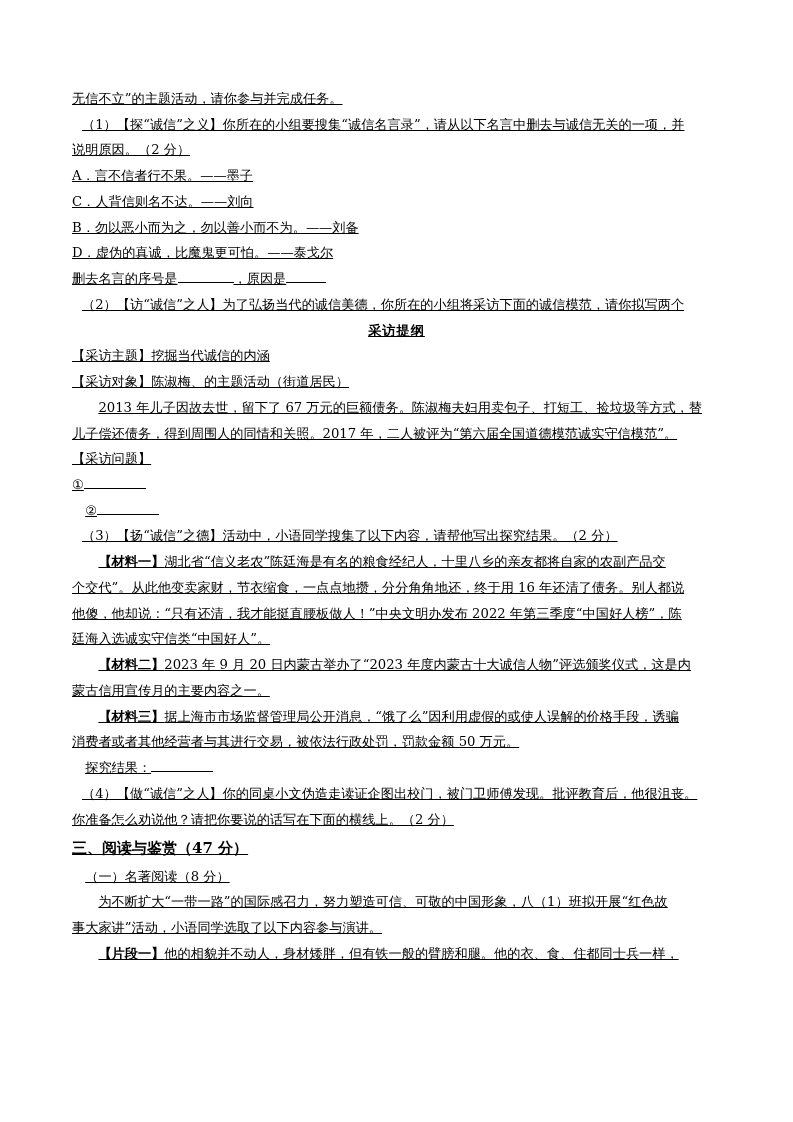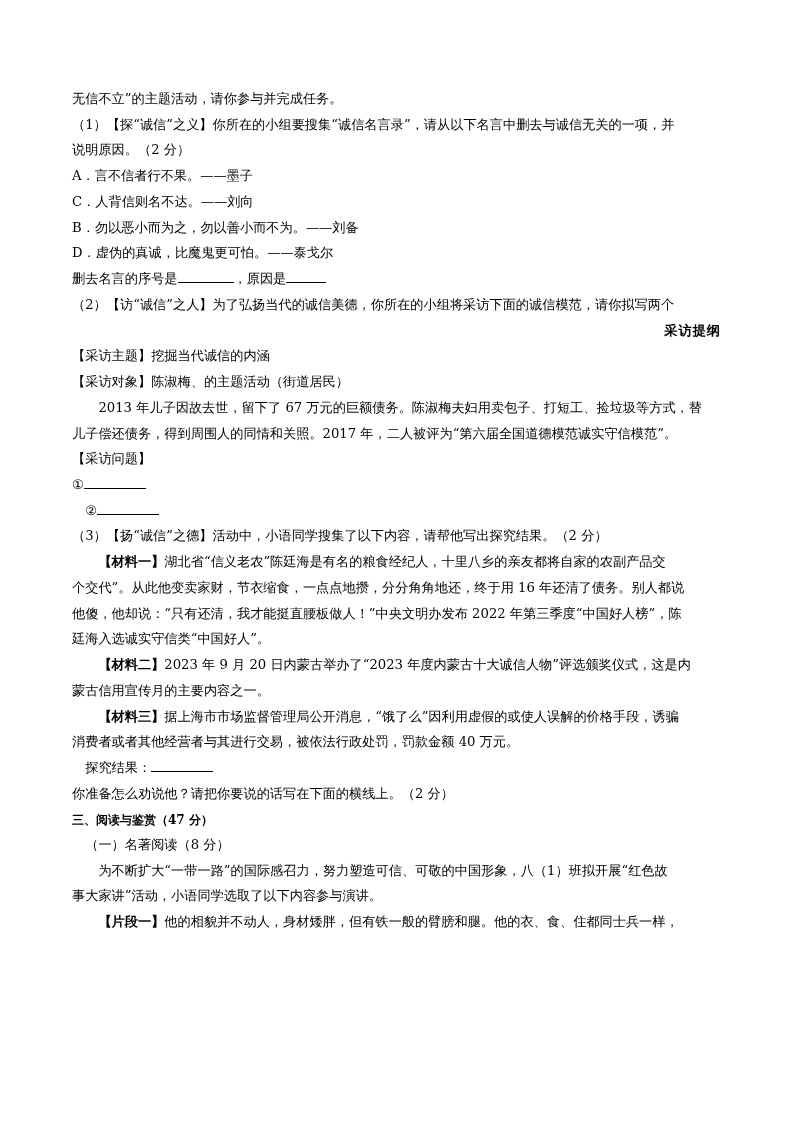--- a/index.html
+++ b/index.html
@@ -15,52 +15,53 @@
     position: relative;
     overflow: hidden;
   }
   .page {
     position: absolute;
     left: 0; top: 0;
     width: 793px;
     height: 1122px;
     box-sizing: border-box;
     padding: 86px 72px 40px 72px;
+    text-decoration: underline;
   }
   .doc {
     font-size: 13.2px;
     line-height: 1.95;
     text-align: justify;
   }
   p {
     margin: 0;
     padding: 0;
   }
-  .indent1 { text-indent: 0; }
+  .indent1 { text-indent: 0; margin-left: 10px; }
   .ind-1em { text-indent: 1em; }
   .ind-2em { text-indent: 2em; }
   .center {
-    text-align: right;
+    text-align: center;
     font-weight: bold;
     letter-spacing: 1px;
   }
   .bold { font-weight: bold; margin-top: 20px; }
   .blank {
     display: inline-block;
     border-bottom: 1px solid #000;
     min-width: 46px;
     vertical-align: baseline;
   }
   .blank-sm { min-width: 40px; }
   .blank-md { min-width: 56px; }
   .blank-lg { min-width: 62px; }
   .opt { text-indent: 0; }
   .sec-title {
     font-weight: bold;
-    font-size: 12px;
+    font-size: 15px;
     margin-top: 2px;
   }
 </style>
 </head>
 <body>
 
 <div class="page">
   <div class="doc">
 
     <p>无信不立”的主题活动，请你参与并完成任务。</p>
@@ -93,24 +94,25 @@
 
     <p class="ind-2em"><span class="bold">【材料一】</span><span>湖北省“信义老农”陈廷海是有名的粮食经纪人，十里八乡的亲友都将自家的农副产品交</span></p>
     <p>个交代”。从此他变卖家财，节衣缩食，一点点地攒，分分角角地还，终于用 16 年还清了债务。别人都说</p>
     <p>他傻，他却说：“只有还清，我才能挺直腰板做人！”中央文明办发布 2022 年第三季度“中国好人榜”，陈</p>
     <p>廷海入选诚实守信类“中国好人”。</p>
 
     <p class="ind-2em"><span class="bold">【材料二】</span><span>2023 年 9 月 20 日内蒙古举办了“2023 年度内蒙古十大诚信人物”评选颁奖仪式，这是内</span></p>
     <p>蒙古信用宣传月的主要内容之一。</p>
 
     <p class="ind-2em"><span class="bold">【材料三】</span><span>据上海市市场监督管理局公开消息，“饿了么”因利用虚假的或使人误解的价格手段，诱骗</span></p>
-    <p>消费者或者其他经营者与其进行交易，被依法行政处罚，罚款金额 40 万元。</p>
+    <p>消费者或者其他经营者与其进行交易，被依法行政处罚，罚款金额 50 万元。</p>
 
     <p class="ind-1em"><span>探究结果：</span><span class="blank blank-lg"></span></p>
 
+    <p class="indent1">（4）【做“诚信”之人】你的同桌小文伪造走读证企图出校门，被门卫师傅发现。批评教育后，他很沮丧。</p>
     <p>你准备怎么劝说他？请把你要说的话写在下面的横线上。（2 分）</p>
 
     <p class="sec-title">三、阅读与鉴赏（47 分）</p>
 
     <p class="ind-1em">（一）名著阅读（8 分）</p>
 
     <p class="ind-2em">为不断扩大“一带一路”的国际感召力，努力塑造可信、可敬的中国形象，八（1）班拟开展“红色故</p>
     <p>事大家讲”活动，小语同学选取了以下内容参与演讲。</p>
 
     <p class="ind-2em"><span class="bold">【片段一】</span><span>他的相貌并不动人，身材矮胖，但有铁一般的臂膀和腿。他的衣、食、住都同士兵一样，</span></p>

